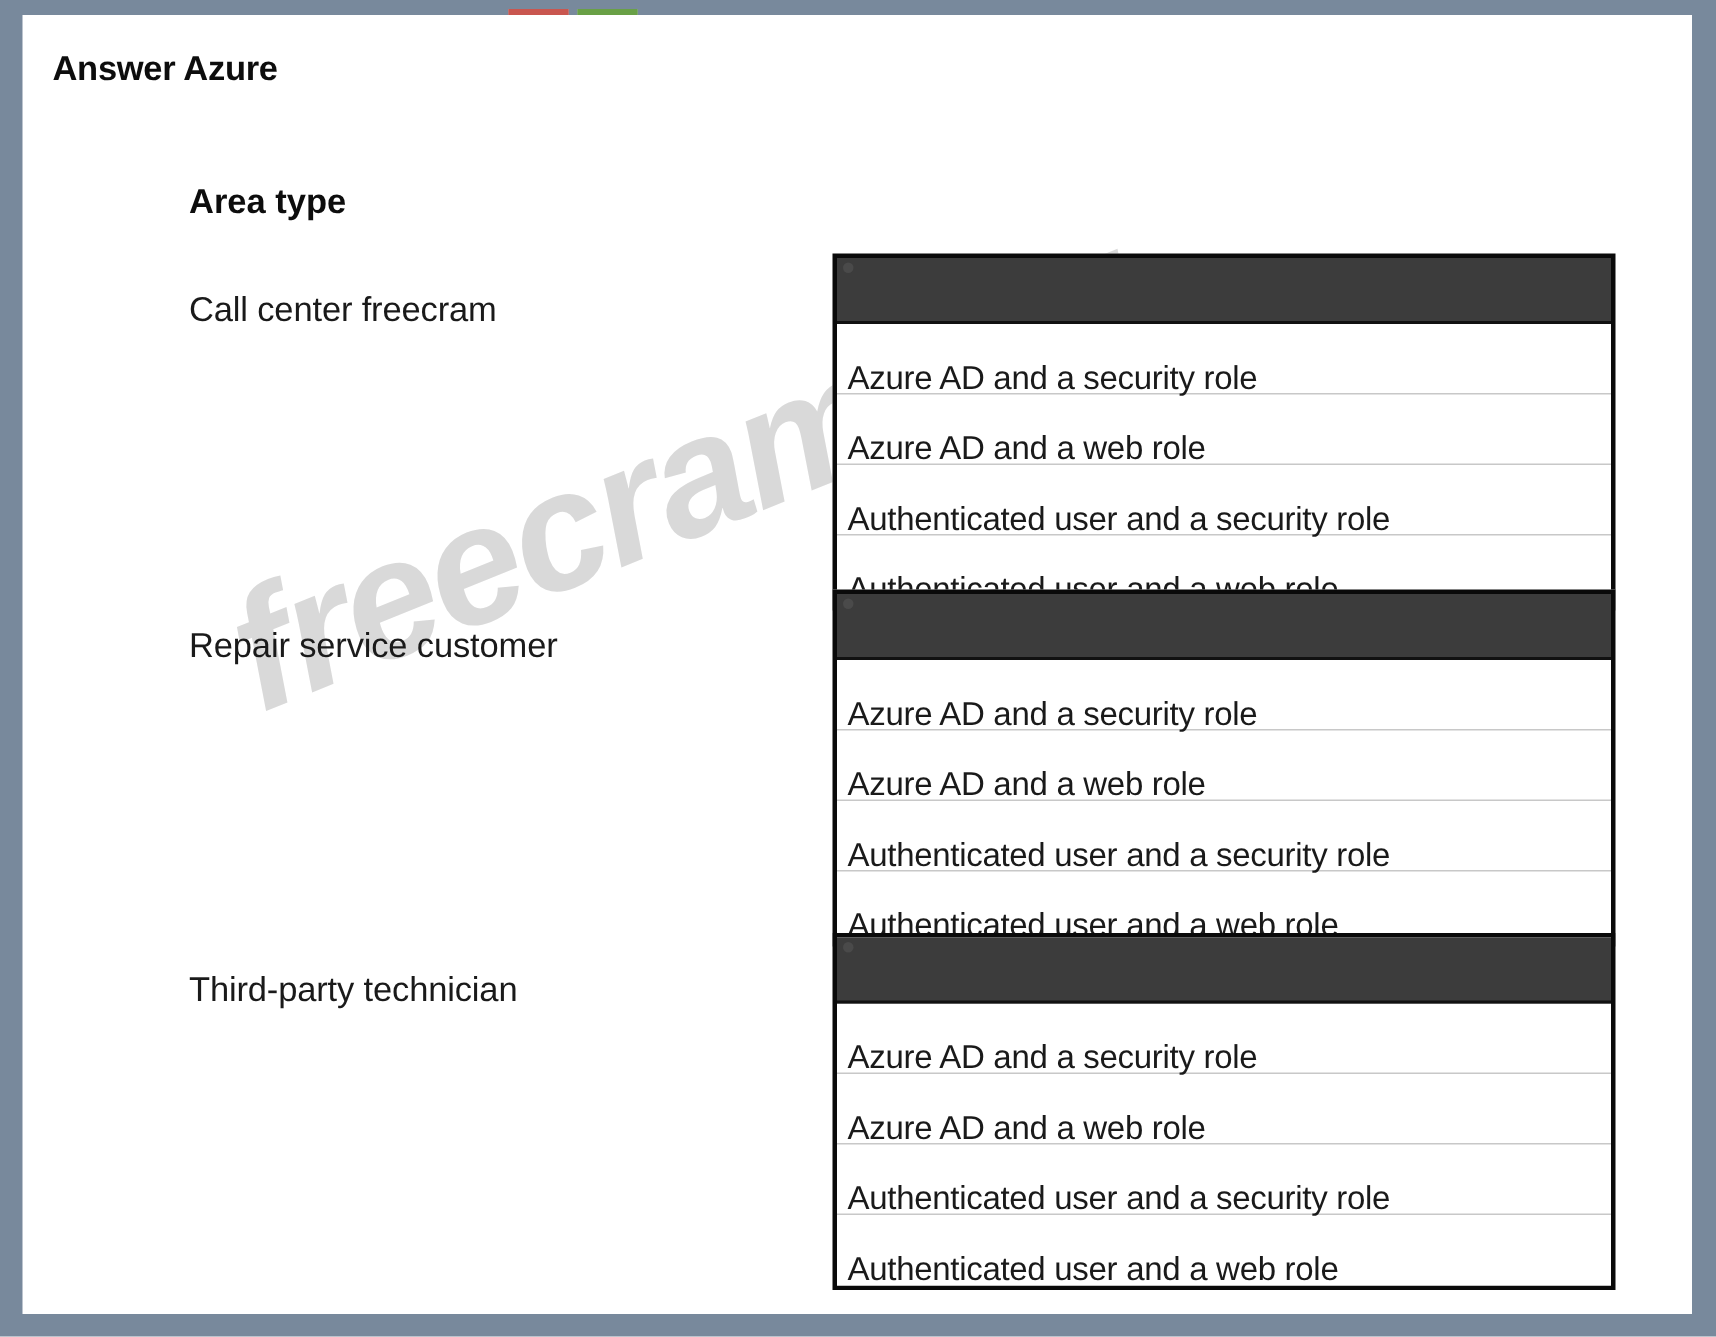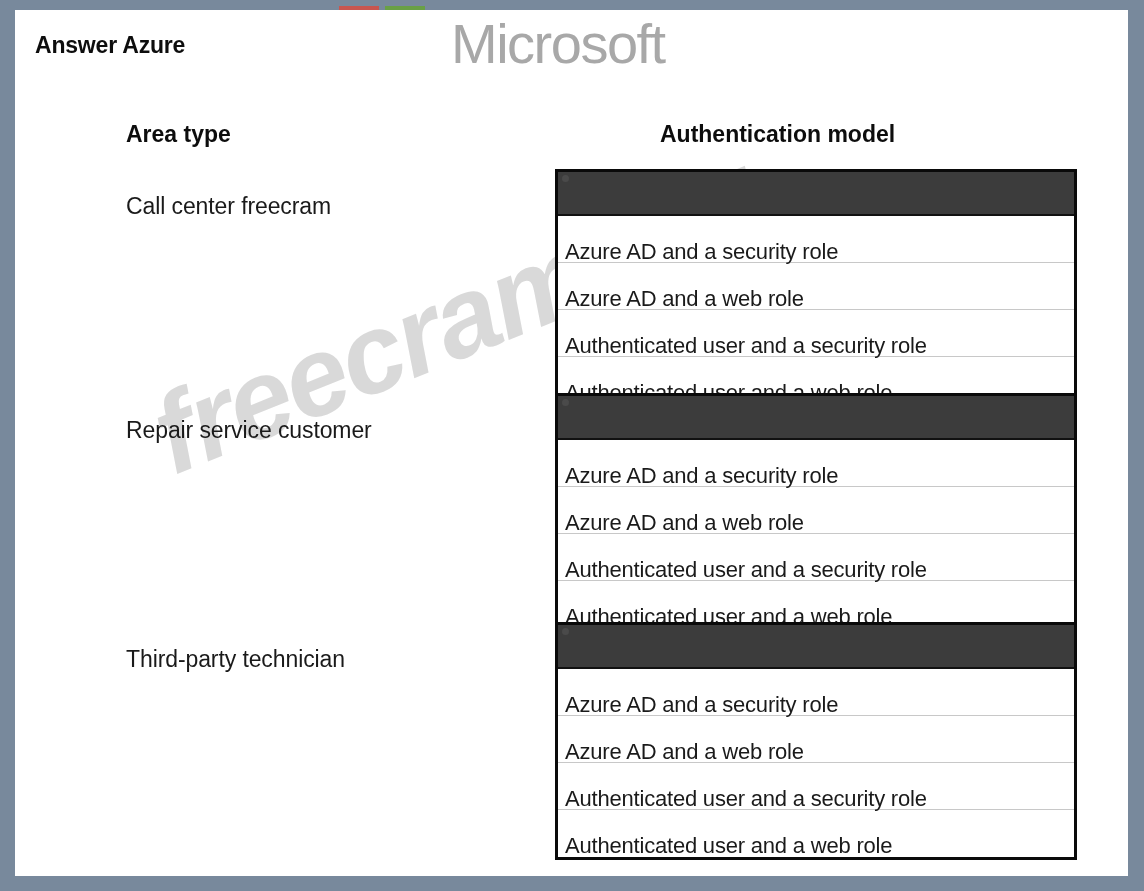--- a/index.html
+++ b/index.html
@@ -167,27 +167,25 @@
   <span class="sq tl"></span>
   <span class="sq tr"></span>
   <span class="sq bl"></span>
   <span class="sq br"></span>
 </div>
 
 <div class="page">
 
   <div class="answer-area-title">Answer Azure</div>
 
-  <div class="ms-wordmark">Microsoft</div>
 
   <div class="watermark">freecram.net</div>
 
   <div class="col-head user-type">Area type</div>
 
-  <div class="col-head auth-model">Authentication model</div>
 
   <div class="qrow r1">
     <div class="user-label">Call center freecram</div>
     <div class="dropdown">
       <div class="dd-selected"></div>
       <div class="dd-option">Azure AD and a security role</div>
       <div class="dd-option">Azure AD and a web role</div>
       <div class="dd-option">Authenticated user and a security role</div>
       <div class="dd-option">Authenticated user and a web role</div>
     </div>

